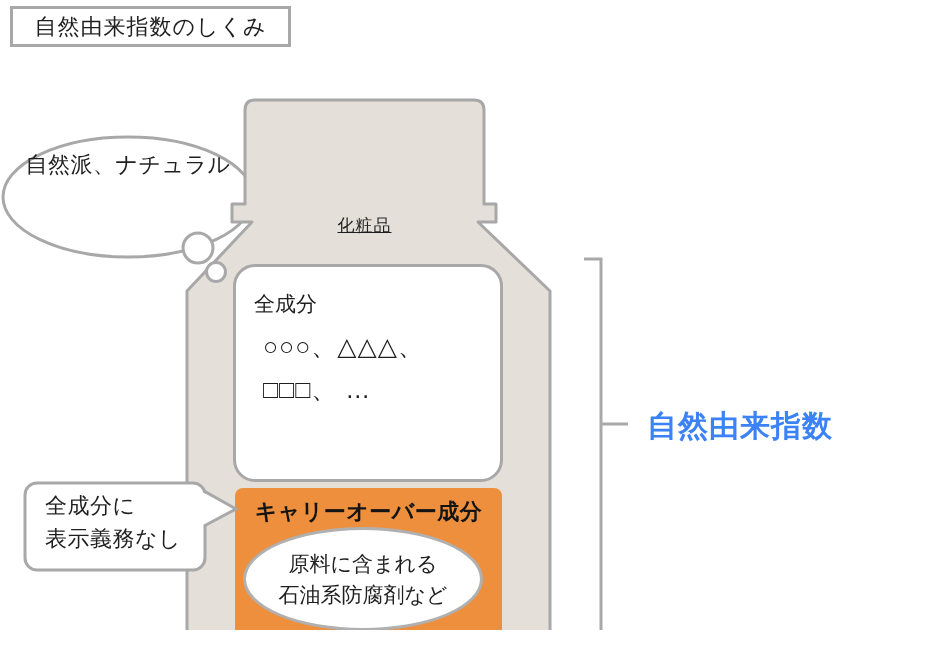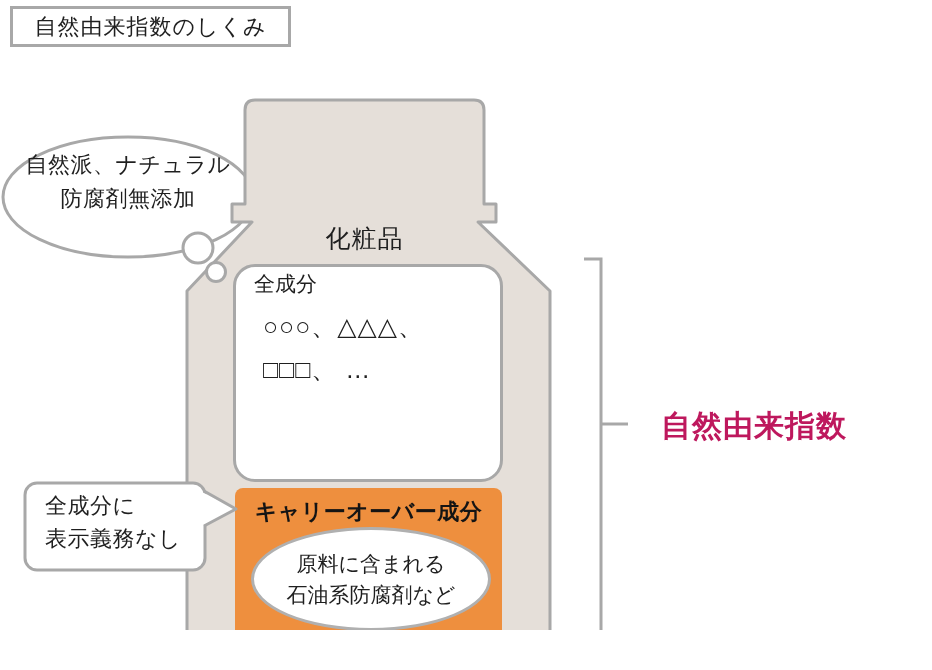--- a/index.html
+++ b/index.html
@@ -18,55 +18,55 @@
     font-size:22px;letter-spacing:1px;
   }
   
   .bubble-text{
     left:3px;top:148px;width:250px;text-align:center;
     font-size:22px;line-height:34px;letter-spacing:0.5px;
   }
   .bubble-text span{display:block;}
   
   .product-label{
-    left:245px;top:222px;width:239px;text-align:center;
-    font-size:25px;letter-spacing:1px;
+    left:245px;top:214px;width:239px;text-align:center;
+    font-size:17px;letter-spacing:1px;text-decoration:underline;
   }
   
   .ingredients-panel{
     left:233px;top:264px;width:270px;height:218px;box-sizing:border-box;
     background:#ffffff;border:3px solid #a8a8a8;border-radius:22px;
   }
-  .ingredients-header{margin:3px 0 0 18px;font-size:21px;}
+  .ingredients-header{margin:23px 0 0 18px;font-size:21px;}
   .ingredients-lines{margin:7px 0 0 27px;font-size:25px;line-height:43px;letter-spacing:1px;}
   .ingredients-lines span{display:block;}
   
   .carryover-panel{
     left:235px;top:488px;width:267px;height:156px;box-sizing:border-box;
     background:#ee8f3e;border-radius:8px;
   }
   .carryover-header{
     margin-top:9px;text-align:center;font-size:22px;font-weight:bold;
     letter-spacing:0.5px;color:#141414;
   }
   .carryover-ellipse{
-    position:absolute;left:16px;top:39px;width:240px;height:104px;box-sizing:border-box;
+    position:absolute;left:8px;top:39px;width:240px;height:104px;box-sizing:border-box;
     background:#ffffff;border:3px solid #b0b0b0;border-radius:50%;
     display:flex;flex-direction:column;align-items:center;justify-content:center;
     font-size:21px;line-height:31px;text-align:center;
   }
   .carryover-ellipse span{display:block;}
   
   .speech-text{
     left:45px;top:489px;width:160px;
     font-size:22px;line-height:33px;letter-spacing:0.5px;
   }
   .speech-text span{display:block;}
   
-  .index-title{left:647px;top:406px;font-size:30px;font-weight:bold;letter-spacing:1px;color:#be185d;margin-left:14px;}
+  .index-title{left:647px;top:406px;font-size:30px;font-weight:bold;letter-spacing:1px;color:#3b82f6;}
   .index-subtitle{left:629px;top:447px;font-size:20px;color:#2e2e2e;letter-spacing:0.5px;}
 </style>
 </head>
 <body>
 
 <div id="stage">
 
   <svg class="abs" style="left:0;top:0;" width="932" height="670" viewBox="0 0 932 670">
 
     <ellipse cx="128" cy="197" rx="125" ry="60" fill="#ffffff" stroke="#a8a8a8" stroke-width="3"></ellipse>
@@ -83,21 +83,20 @@
     <path d="M584,259 L601,259 L601,644 L584,644" fill="none" stroke="#a8a8a8" stroke-width="3"></path>
     <path d="M601,424 L628,424" fill="none" stroke="#a8a8a8" stroke-width="3"></path>
   </svg>
 
   <div class="abs title-box">
     <span>自然由来指数のしくみ</span>
   </div>
 
   <div class="abs bubble-text">
     <span>自然派、ナチュラル</span>
-    <span>防腐剤無添加</span>
   </div>
 
   <div class="abs product-label">化粧品</div>
 
   <div class="abs ingredients-panel">
     <div class="ingredients-header">全成分</div>
     <div class="ingredients-lines">
       <span>○○○、△△△、</span>
       <span>□□□、 …</span>
     </div>

